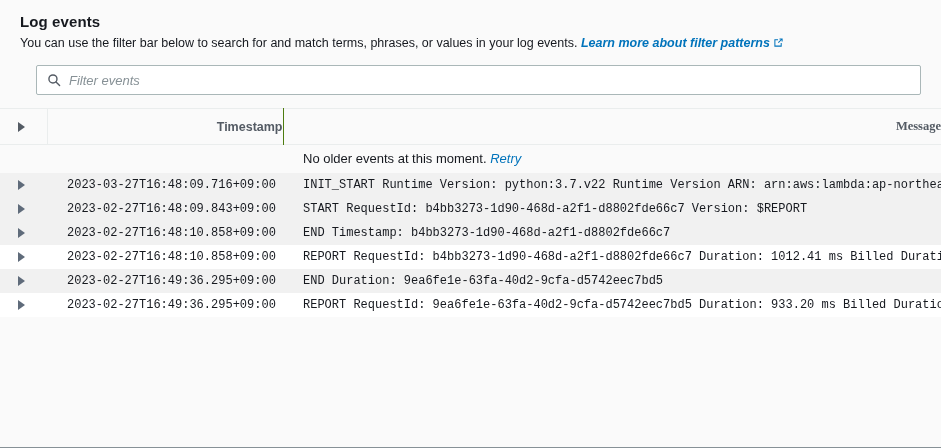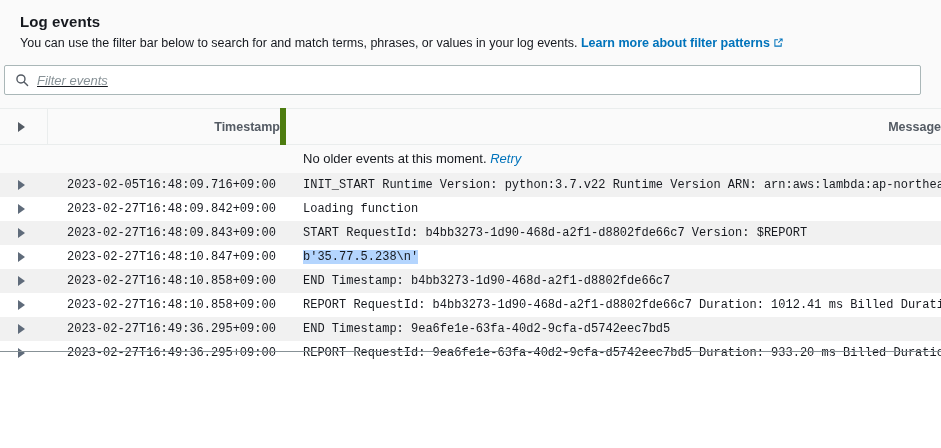--- a/index.html
+++ b/index.html
@@ -11,21 +11,21 @@
     width: 941px;
     height: 448px;
     overflow: hidden;
     font-family: "Liberation Sans", sans-serif;
     color: #16191f;
     -webkit-font-smoothing: antialiased;
   }
 
   .panel {
     width: 941px;
-    height: 352px;
+    height: 448px;
     background: #fafafa;
     box-sizing: border-box;
     position: relative;
   }
 
   
   .panel-header {
     padding: 12px 20px 0 20px;
   }
   .panel-title {
@@ -41,31 +41,31 @@
     line-height: 18px;
     color: #16191f;
     margin: 0;
   }
   .learn-more {
     color: #0073bb;
     font-weight: bold;
     text-decoration: none;
     cursor: pointer;
     white-space: nowrap;
+    font-style: italic;
   }
   .ext-icon {
     display: inline-block;
     vertical-align: -1px;
     margin-left: 3px;
   }
 
   
   .filter-wrap {
-    padding: 12px 20px 13px 4px;
-    text-decoration: underline;
+    padding: 12px 20px 13px 36px;
   }
   .filter-box {
     height: 30px;
     border: 1px solid #aab7b8;
     border-radius: 2px;
     background: #ffffff;
     display: flex;
     align-items: center;
     padding: 0 8px;
     box-sizing: border-box;
@@ -118,21 +118,22 @@
   .col-ts     { width: 236px; }
   .col-msg    { width: 658px; }
 
   .th.col-toggle { text-align: left; padding-left: 18px; }
   .th.col-ts {
     padding-left: 20px;
     border-left: 1px solid #eaeded;
   }
   .th.col-msg {
     padding-left: 4px;
-    border-left: 6px solid #4d7c0f;
+    border-left: 1px solid #4d7c0f;
+    font-family: Liberation Serif, serif;
   }
 
   .caret {
     display: inline-block;
     width: 0; height: 0;
     border-top: 5px solid transparent;
     border-bottom: 5px solid transparent;
     border-left: 7px solid #545b64;
     vertical-align: middle;
   }
@@ -241,52 +242,42 @@
       <tr class="note-row plain">
         <td class="cell col-toggle"></td>
         <td class="cell col-ts"></td>
         <td class="note-cell"><span>No older events at this moment.</span>
           <a class="note-link" href="#">Retry</a>
         </td>
       </tr>
 
       <tr class="row stripe">
           <td class="cell col-toggle"><span class="caret caret-row"></span></td>
-          <td class="cell col-ts">2023-02-05T16:48:09.716+09:00</td>
+          <td class="cell col-ts">2023-03-27T16:48:09.716+09:00</td>
           <td class="cell col-msg">INIT_START Runtime Version: python:3.7.v22 Runtime Version ARN: arn:aws:lambda:ap-northeast-1::runt</td>
-        </tr>
-        <tr class="row plain">
-          <td class="cell col-toggle"><span class="caret caret-row"></span></td>
-          <td class="cell col-ts">2023-02-27T16:48:09.842+09:00</td>
-          <td class="cell col-msg">Loading function</td>
         </tr>
         <tr class="row stripe">
           <td class="cell col-toggle"><span class="caret caret-row"></span></td>
           <td class="cell col-ts">2023-02-27T16:48:09.843+09:00</td>
           <td class="cell col-msg">START RequestId: b4bb3273-1d90-468d-a2f1-d8802fde66c7 Version: $REPORT</td>
         </tr>
-        <tr class="row plain">
-          <td class="cell col-toggle"><span class="caret caret-row"></span></td>
-          <td class="cell col-ts">2023-02-27T16:48:10.847+09:00</td>
-          <td class="cell col-msg"><span class="sel">b'35.77.5.238\n'</span></td>
-        </tr>
         <tr class="row stripe">
           <td class="cell col-toggle"><span class="caret caret-row"></span></td>
           <td class="cell col-ts">2023-02-27T16:48:10.858+09:00</td>
           <td class="cell col-msg">END Timestamp: b4bb3273-1d90-468d-a2f1-d8802fde66c7</td>
         </tr>
         <tr class="row plain">
           <td class="cell col-toggle"><span class="caret caret-row"></span></td>
           <td class="cell col-ts">2023-02-27T16:48:10.858+09:00</td>
           <td class="cell col-msg">REPORT RequestId: b4bb3273-1d90-468d-a2f1-d8802fde66c7 Duration: 1012.41 ms Billed Duration: 1013 m</td>
         </tr>
         <tr class="row stripe">
           <td class="cell col-toggle"><span class="caret caret-row"></span></td>
           <td class="cell col-ts">2023-02-27T16:49:36.295+09:00</td>
-          <td class="cell col-msg">END Timestamp: 9ea6fe1e-63fa-40d2-9cfa-d5742eec7bd5</td>
+          <td class="cell col-msg">END Duration: 9ea6fe1e-63fa-40d2-9cfa-d5742eec7bd5</td>
         </tr>
         <tr class="row plain">
           <td class="cell col-toggle"><span class="caret caret-row"></span></td>
           <td class="cell col-ts">2023-02-27T16:49:36.295+09:00</td>
           <td class="cell col-msg">REPORT RequestId: 9ea6fe1e-63fa-40d2-9cfa-d5742eec7bd5 Duration: 933.20 ms Billed Duration: 934 ms</td>
         </tr>
     </tbody>
   </table>
 
   <div class="bottom-rule"></div>

